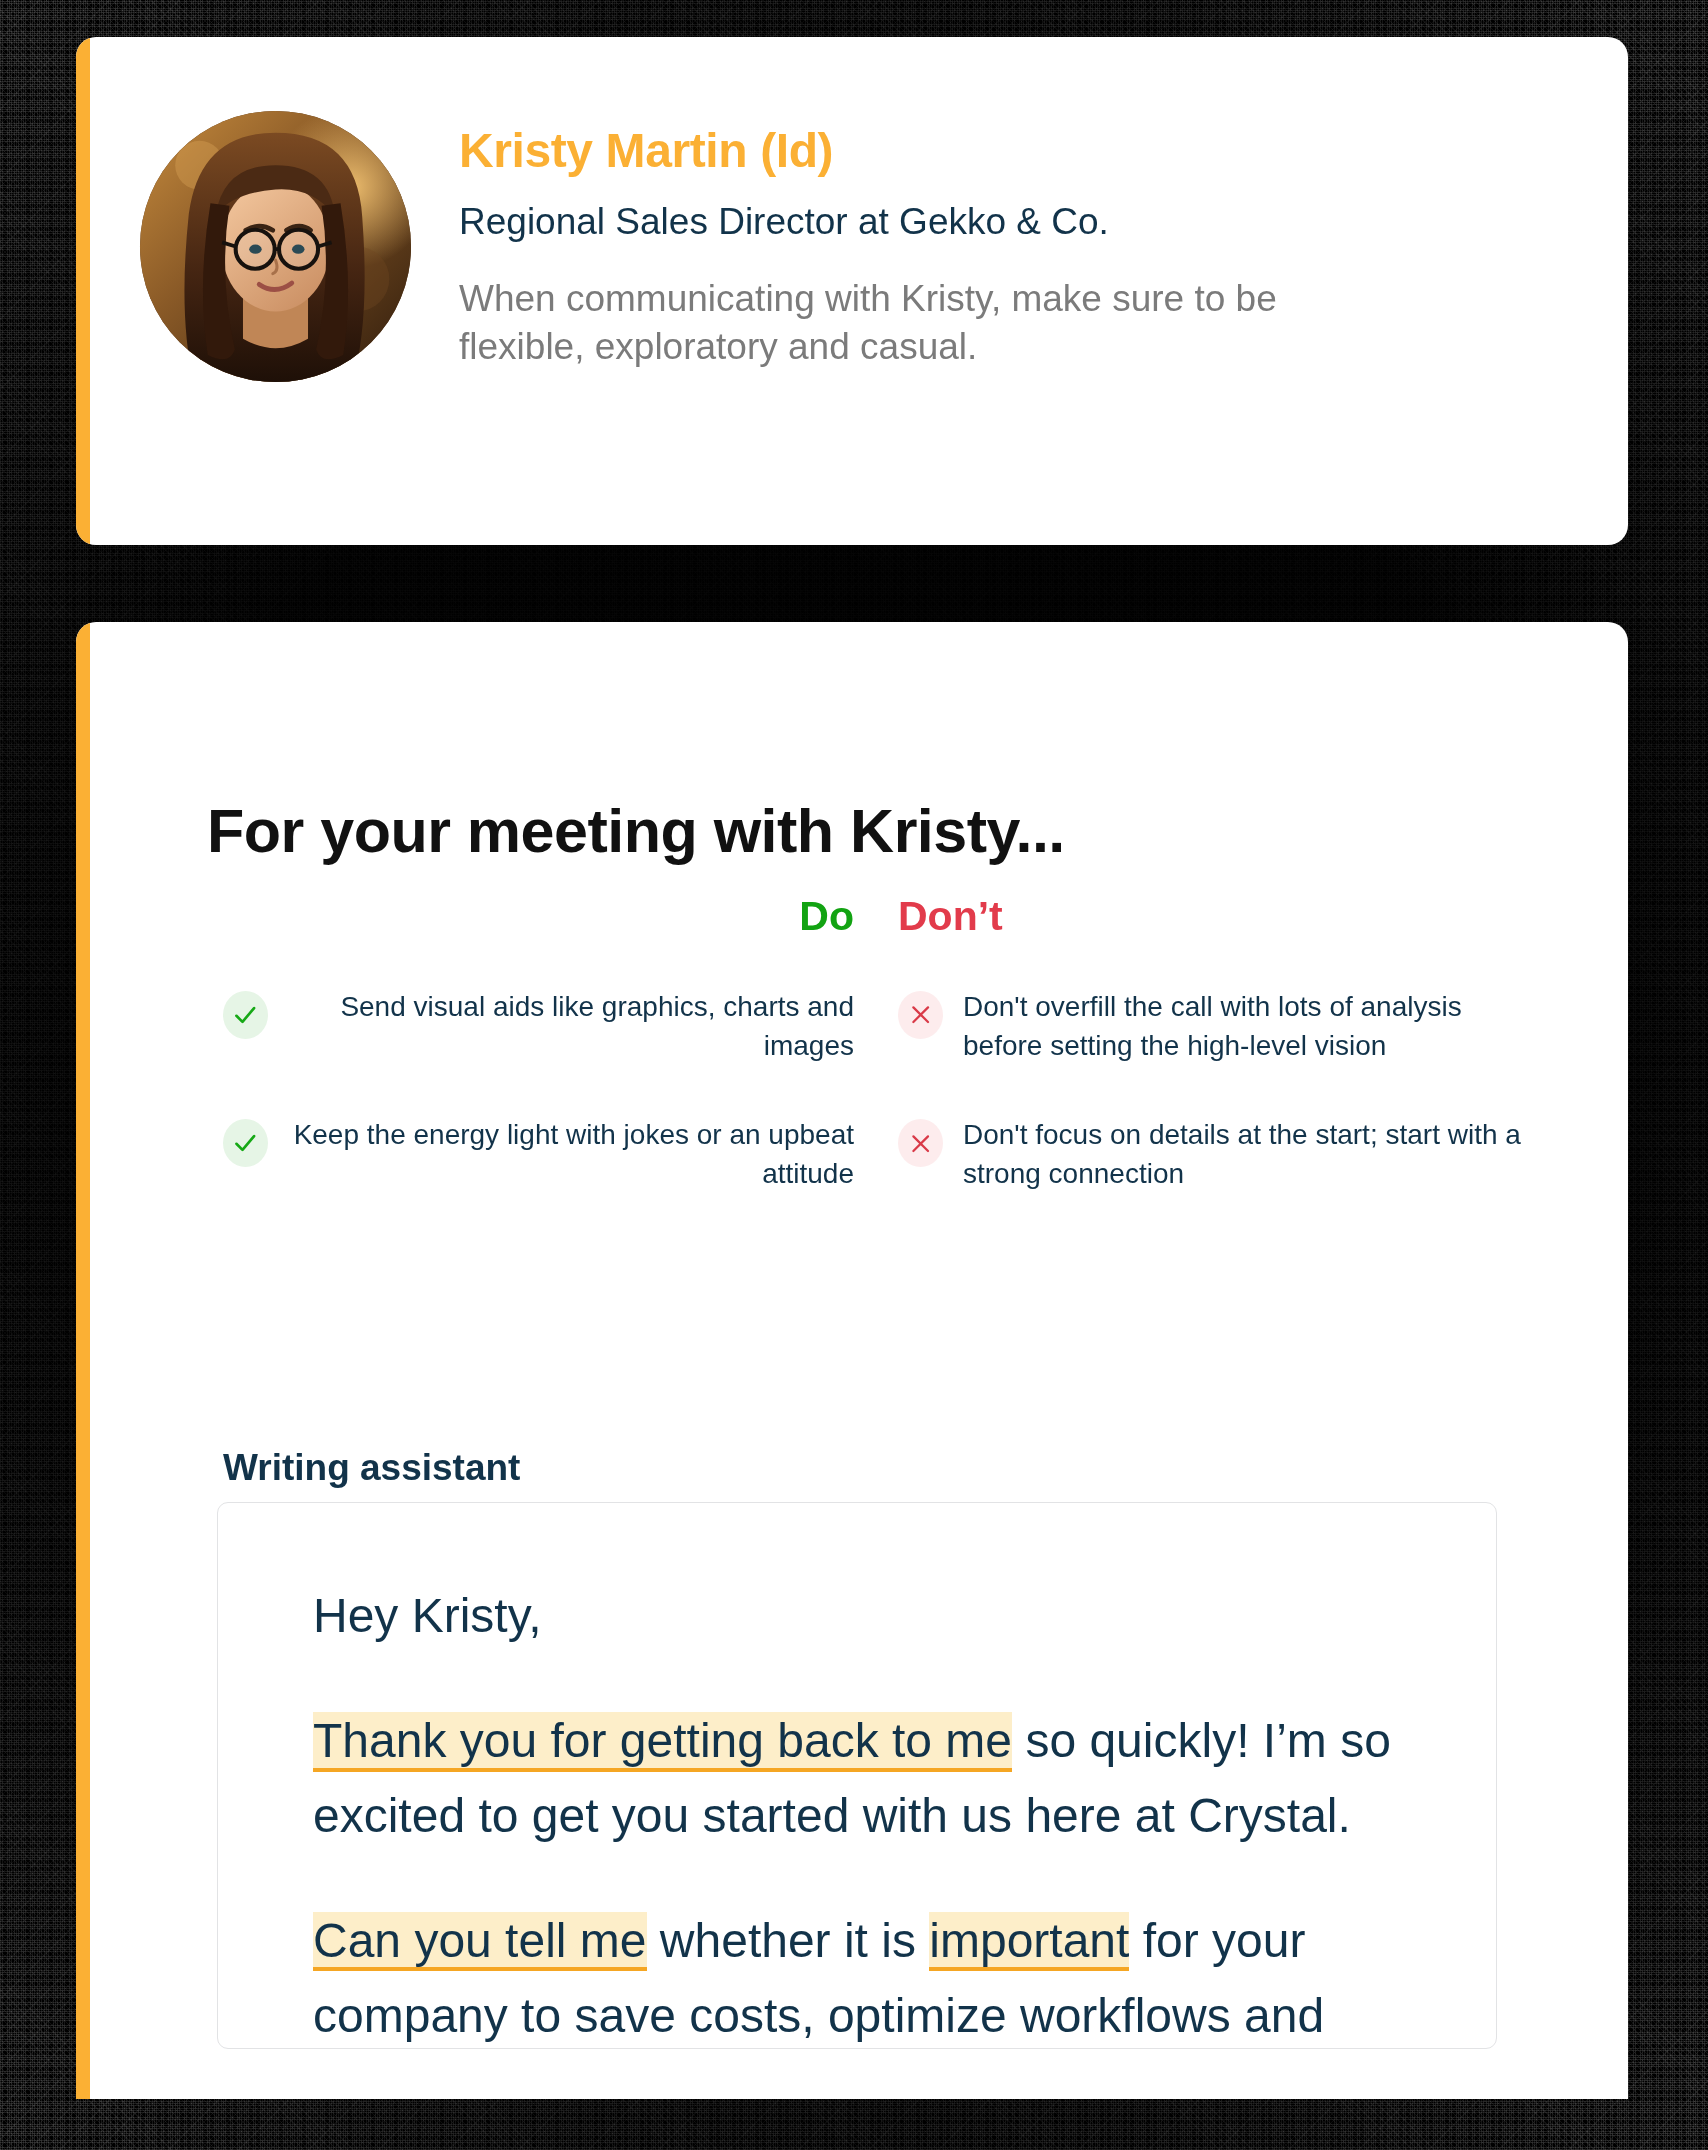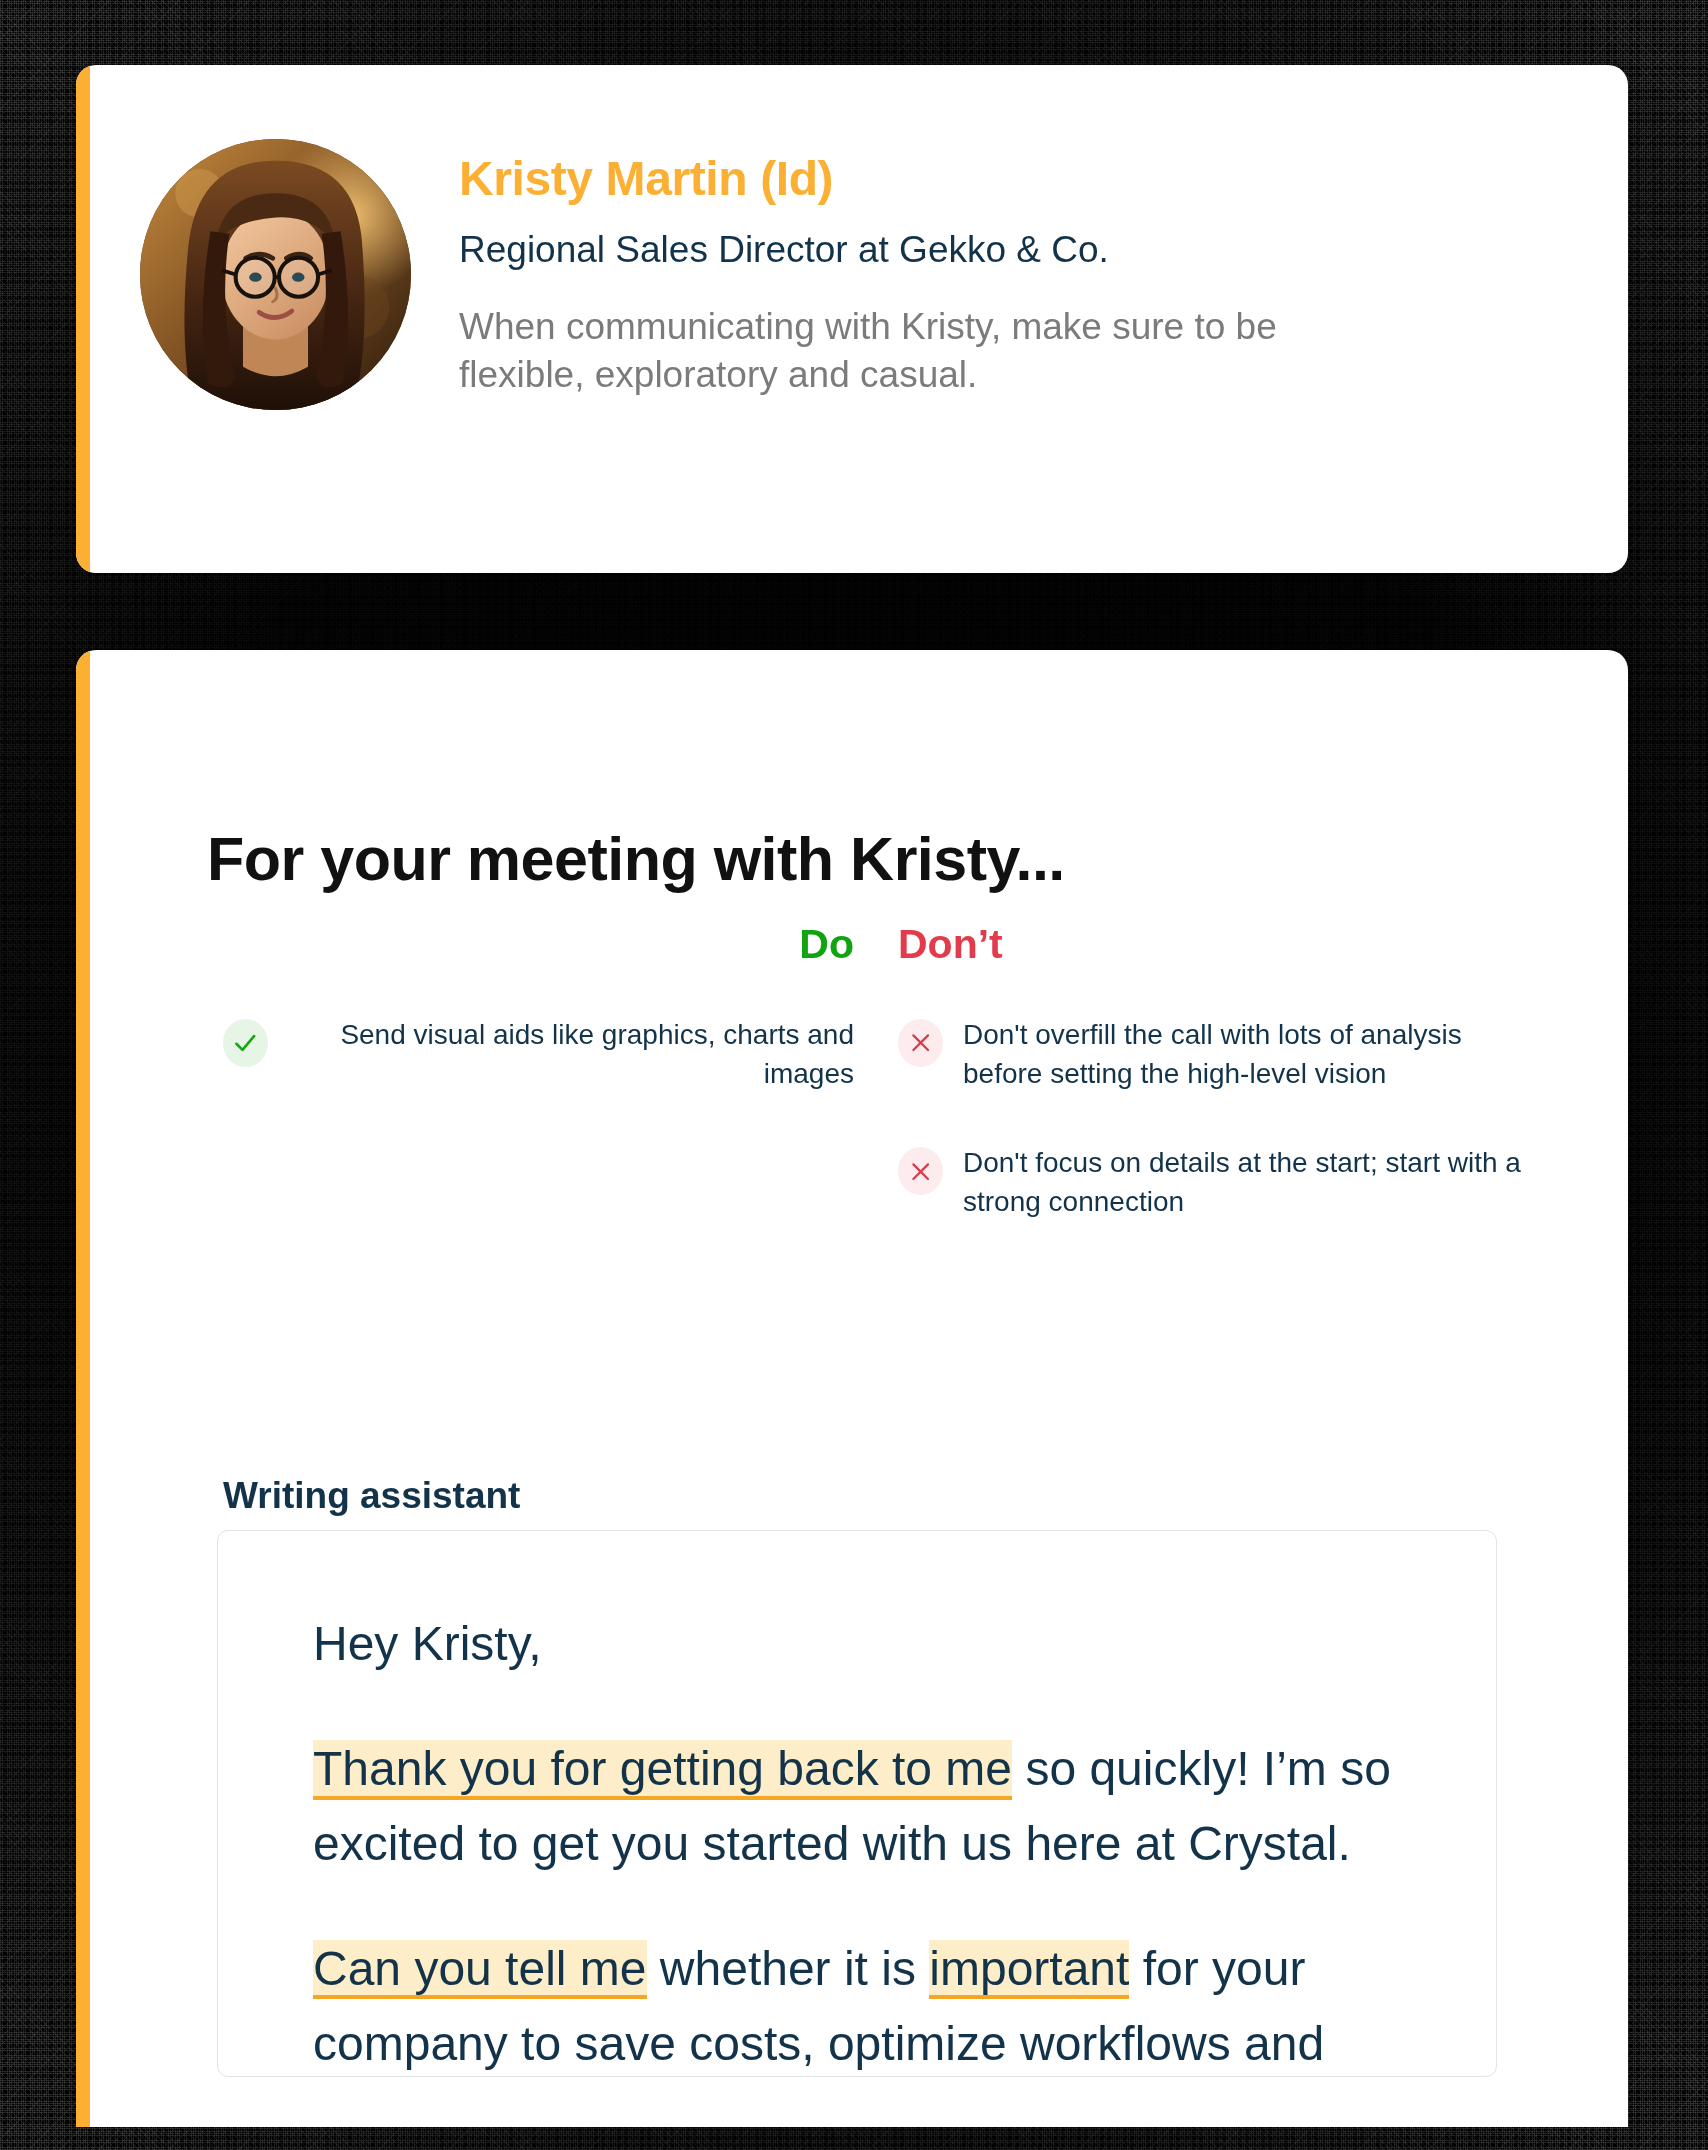--- a/index.html
+++ b/index.html
@@ -28,21 +28,20 @@
   #backdrop-vignette {
     position: absolute;
     inset: 0;
     background:
       radial-gradient(ellipse 92% 78% at 50% 50%, rgba(0,0,0,0.97) 0%, rgba(0,0,0,0.90) 45%, rgba(0,0,0,0.30) 78%, rgba(0,0,0,0.0) 100%);
   }
 
   #stage {
     position: absolute;
     inset: 0;
-    margin-top: 28px;
   }
 
   
   .card {
     position: absolute;
     background: #ffffff;
     border-radius: 20px;
     overflow: hidden;
   }
   .accent-bar {
@@ -286,20 +285,28 @@
 
     <div class="tip">
       <span class="tip-icon check">
         <svg width="26.5" height="26.5" viewBox="0 0 24 24" fill="none">
           <path d="M4 12.5 L9.5 18 L20 5.5" stroke="#16a916" stroke-width="2.4" stroke-linecap="round" stroke-linejoin="round"></path>
         </svg>
       </span>
       <span class="tip-text">Send visual aids like graphics, charts and images</span>
     </div>
 
+    <div class="tip">
+      <span class="tip-icon check">
+        <svg width="26.5" height="26.5" viewBox="0 0 24 24" fill="none">
+          <path d="M4 12.5 L9.5 18 L20 5.5" stroke="#16a916" stroke-width="2.4" stroke-linecap="round" stroke-linejoin="round"></path>
+        </svg>
+      </span>
+      <span class="tip-text">Keep the energy light with jokes or an upbeat attitude</span>
+    </div>
   </div>
 
   <div class="col-dont">
     <h3 class="col-heading dont">Don’t</h3>
 
     <div class="tip">
       <span class="tip-icon cross">
         <svg width="23.4" height="23.4" viewBox="0 0 24 24" fill="none">
           <path d="M4.5 4.5 L19.5 19.5 M19.5 4.5 L4.5 19.5" stroke="#d93a48" stroke-width="2.3" stroke-linecap="round"></path>
         </svg>

